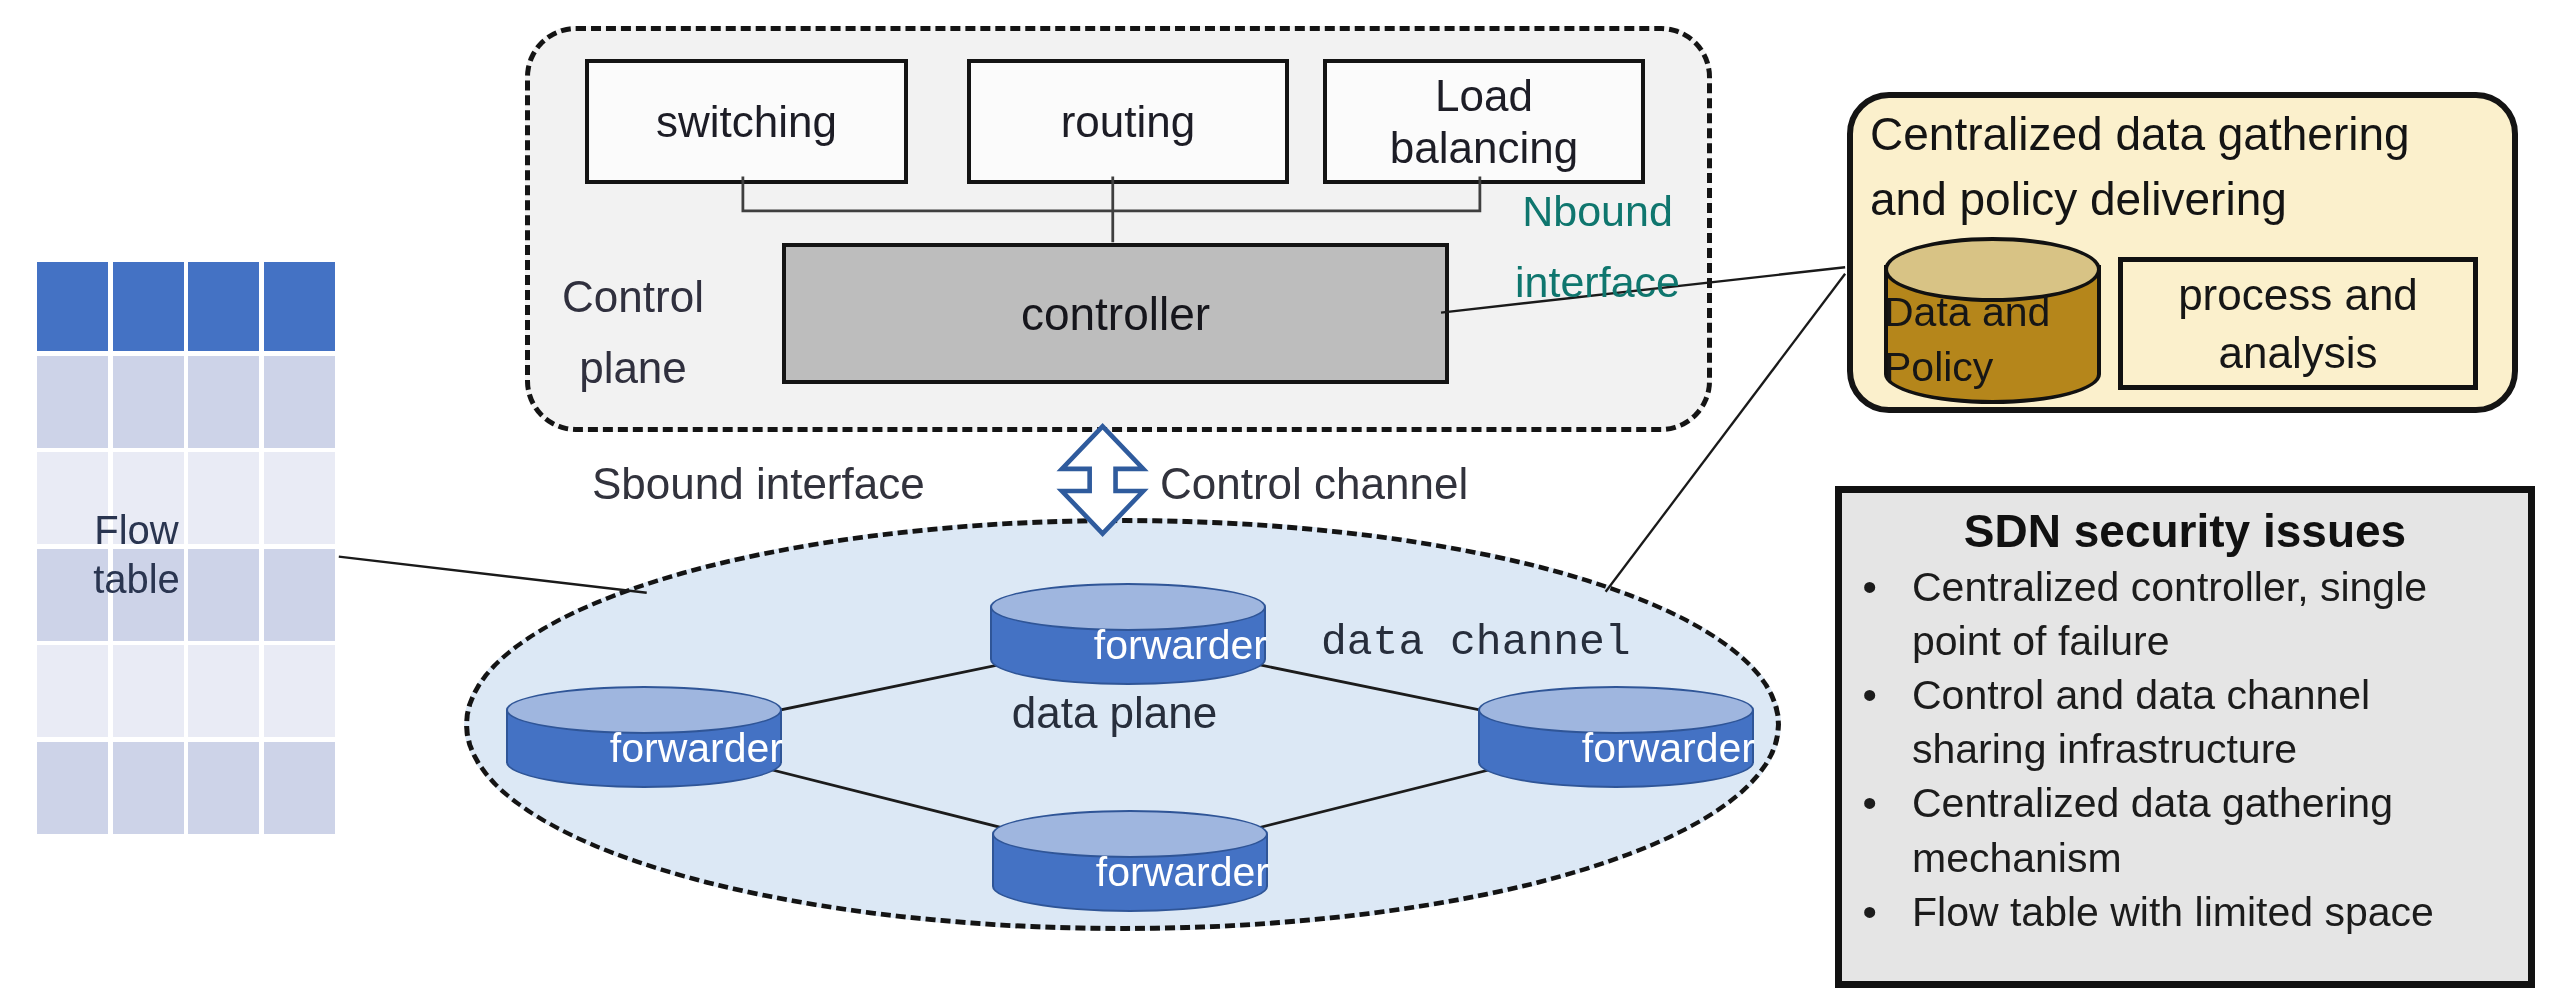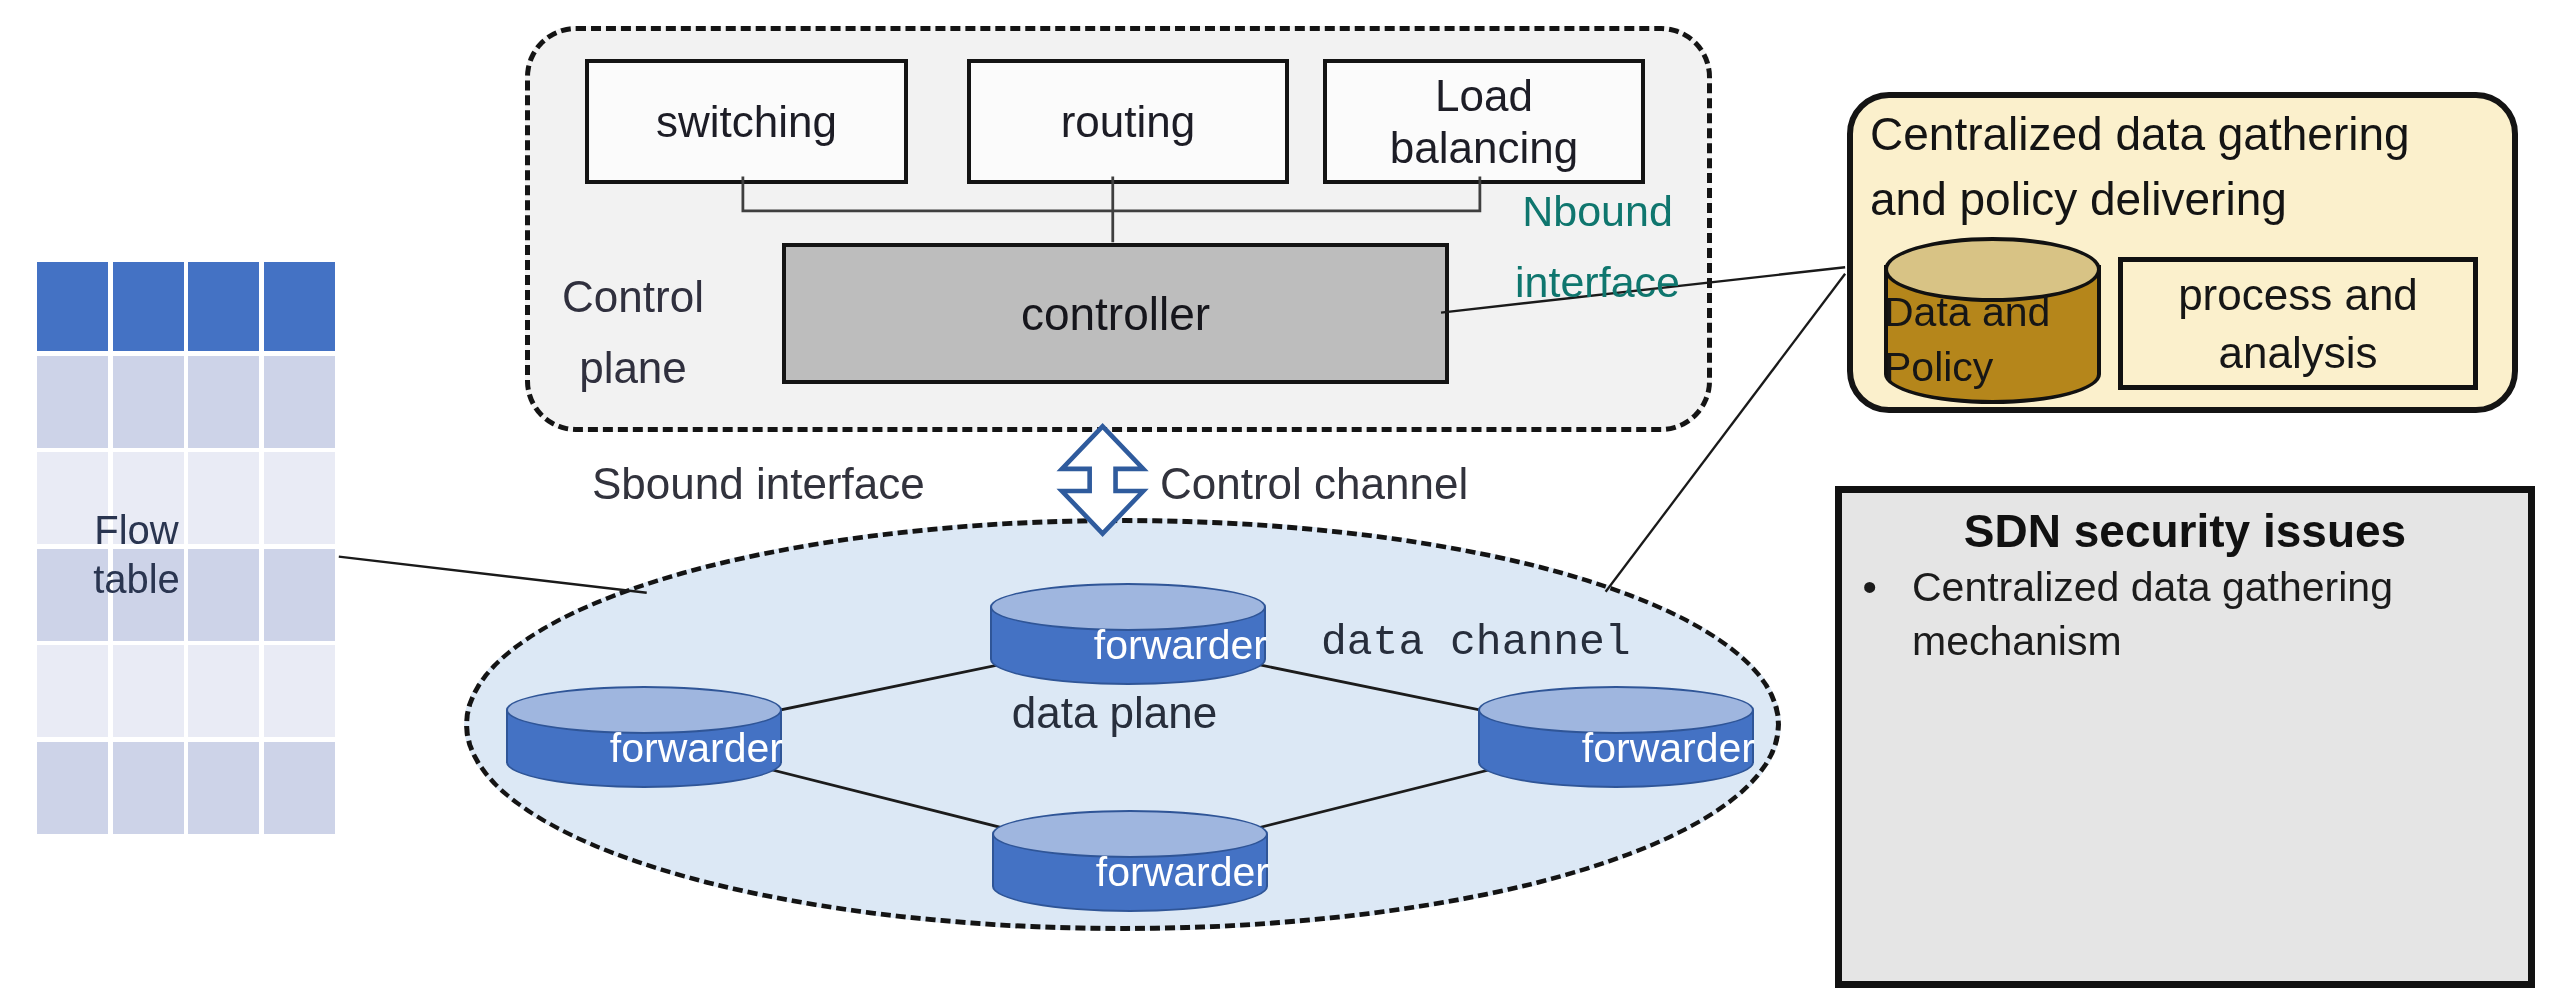--- a/index.html
+++ b/index.html
@@ -156,22 +156,27 @@
 Policy</div>
 </div>
 <div id="process-box" class="abs">
   <span class="pre center">process and
 analysis</span>
 </div>
 
 <div id="security-box" class="abs">
   <div id="security-title">SDN security issues</div>
   <ul id="security-list">
+    <li>Centralized controller, single
+point of failure</li>
+    <li>Control and data channel
+sharing infrastructure</li>
     <li>Centralized data gathering
 mechanism</li>
+    <li>Flow table with limited space</li>
   </ul>
 </div>
 
 <svg id="wires" class="abs" width="2576" height="1007" viewBox="0 0 2785 1089">
 
   <path d="M803 191 V228 H1600 V191 M1203 191 V262" fill="none" stroke="#3f3f3f" stroke-width="3"></path>
 
   <path d="M1220 690 L697 798 M1220 690 L1748 798 M697 798 L1222 930 M1748 798 L1222 930" fill="none" stroke="#1c1c1c" stroke-width="3"></path>
 
   <line x1="366" y1="602" x2="699" y2="641" stroke="#1a1a1a" stroke-width="2.5"></line>

